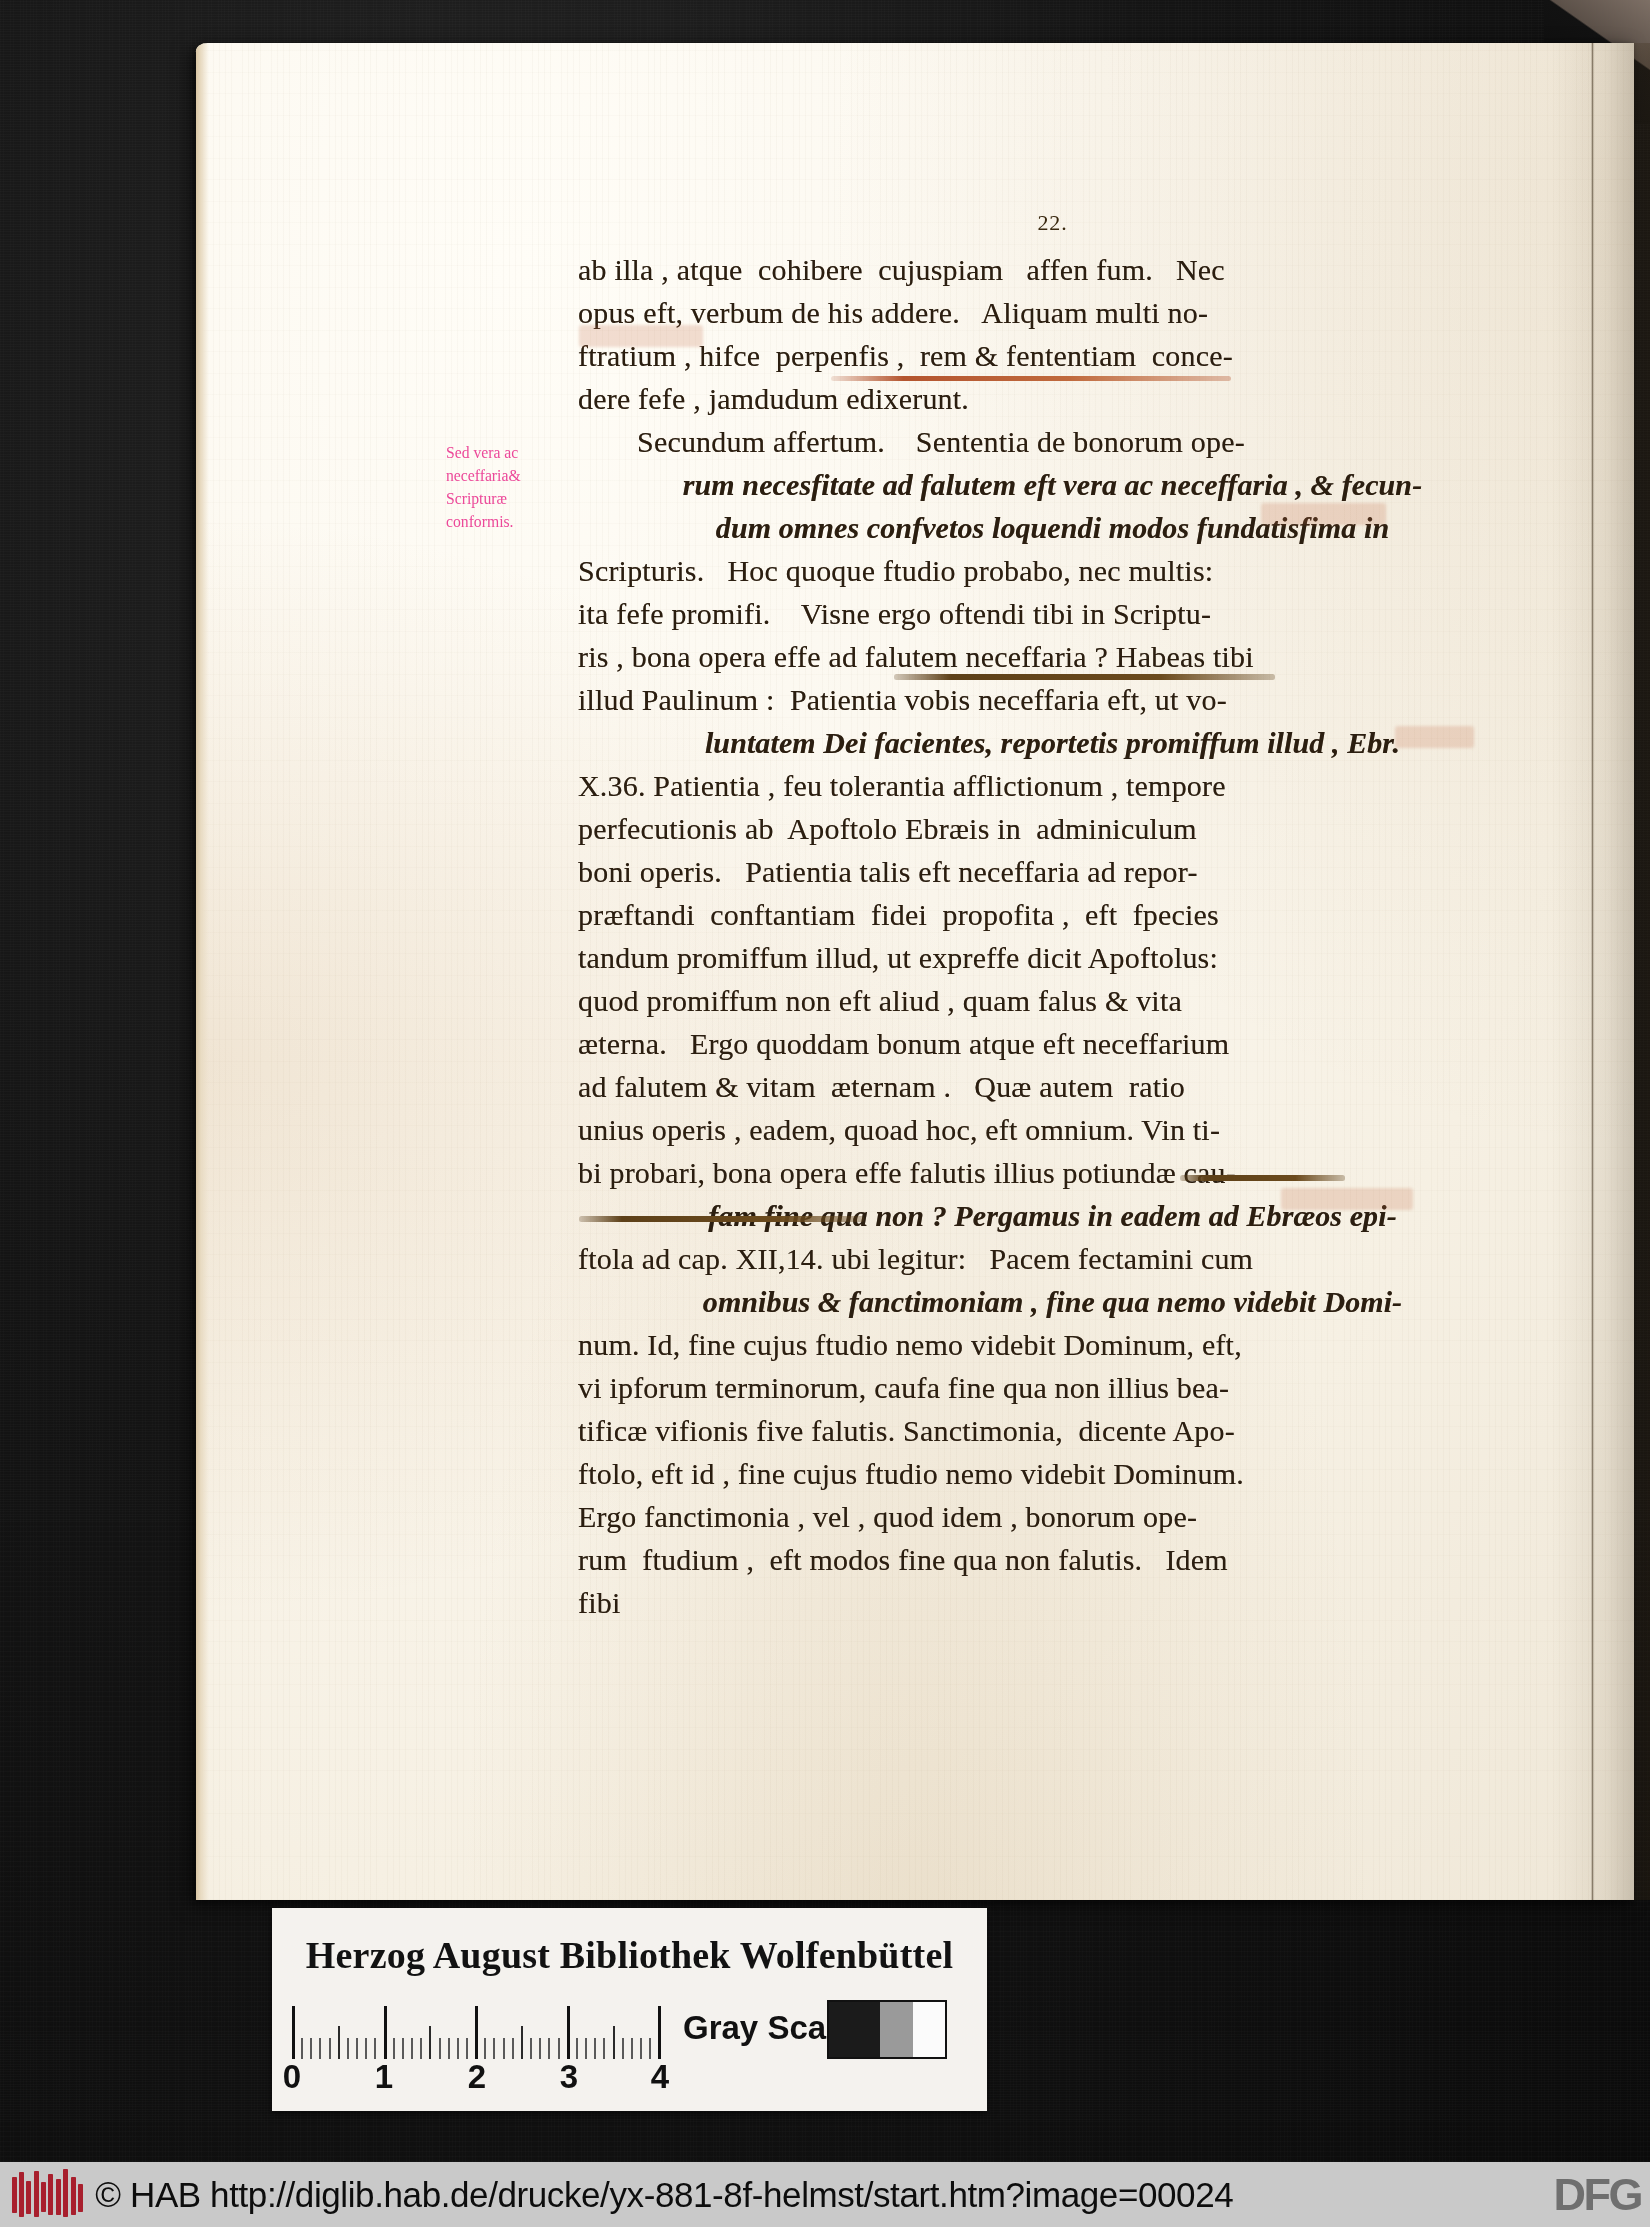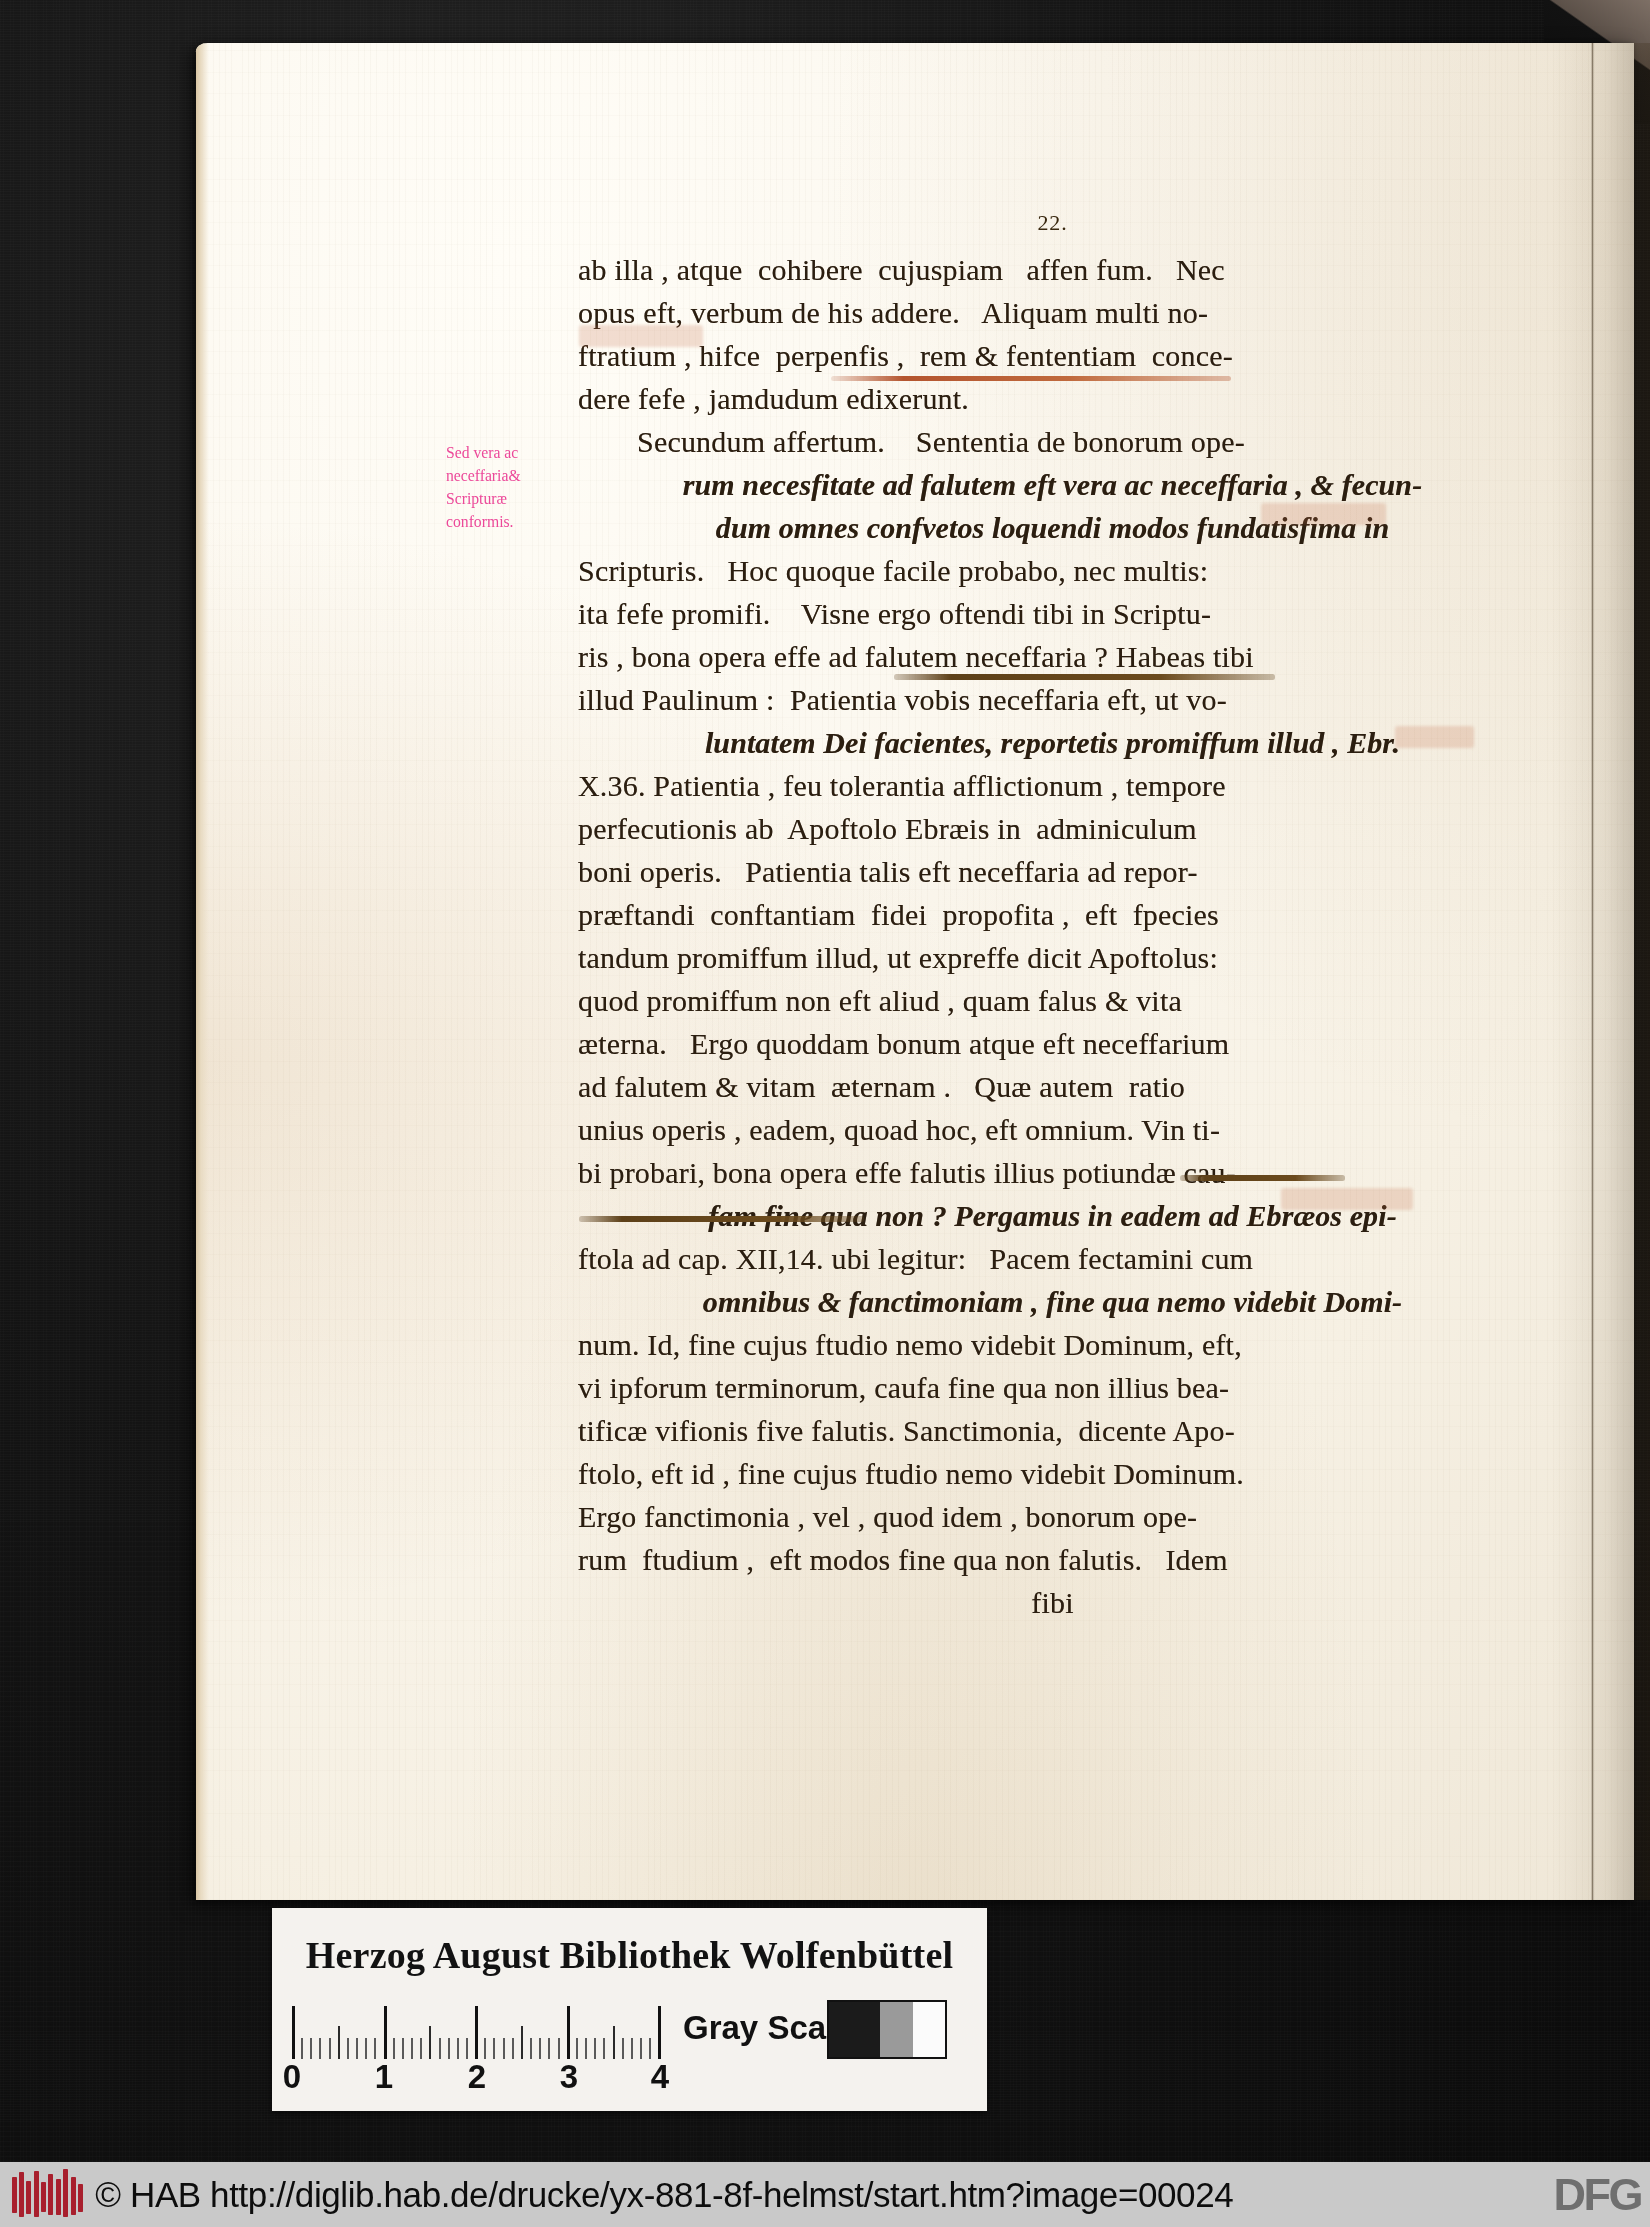--- a/index.html
+++ b/index.html
@@ -118,21 +118,21 @@
   }
   .line{
     font-size:30px;
     line-height:43px;
     white-space:pre;
     letter-spacing:0.2px;
     color:#2b1e10;
     text-shadow:0 0 0.5px rgba(45,30,15,.55);
   }
   .line.indent{ text-indent:59px; }
-  .line.right{ text-align:center; }
+  .line.right{ text-align:left; }
   .it{
     font-style:italic;
     font-weight:bold;
     letter-spacing:0.1px;
     text-align:center;
   }
 
   
   .u-red{
     position:absolute;
@@ -311,21 +311,21 @@
   <div class="folio">22.</div>
 
   <div class="line">ab illa , atque  cohibere  cujuspiam   affen fum.   Nec</div>
   <div class="line">opus eft, verbum de his addere.   Aliquam multi no-</div>
   <div class="line">ftratium , hifce  perpenfis ,  rem &amp; fententiam  conce-</div>
   <div class="line">dere fefe , jamdudum edixerunt.</div>
 
   <div class="line indent">Secundum affertum.    Sententia de bonorum ope-</div>
   <div class="line it">rum necesfitate ad falutem eft vera ac neceffaria , &amp; fecun-</div>
   <div class="line it">dum omnes confvetos loquendi modos fundatisfima in</div>
-  <div class="line">Scripturis.   Hoc quoque facile probabo, nec multis:</div>
+  <div class="line">Scripturis.   Hoc quoque ftudio probabo, nec multis:</div>
   <div class="line">ita fefe promifi.    Visne ergo oftendi tibi in Scriptu-</div>
   <div class="line">ris , bona opera effe ad falutem neceffaria ? Habeas tibi</div>
   <div class="line">illud Paulinum :  Patientia vobis neceffaria eft, ut vo-</div>
   <div class="line it">luntatem Dei facientes, reportetis promiffum illud , Ebr.</div>
   <div class="line">X.36. Patientia , feu tolerantia afflictionum , tempore</div>
   <div class="line">perfecutionis ab  Apoftolo Ebræis in  adminiculum</div>
   <div class="line">boni operis.   Patientia talis eft neceffaria ad repor-</div>
   <div class="line">præftandi  conftantiam  fidei  propofita ,  eft  fpecies</div>
   <div class="line">tandum promiffum illud, ut expreffe dicit Apoftolus:</div>
   <div class="line">quod promiffum non eft aliud , quam falus &amp; vita</div>

